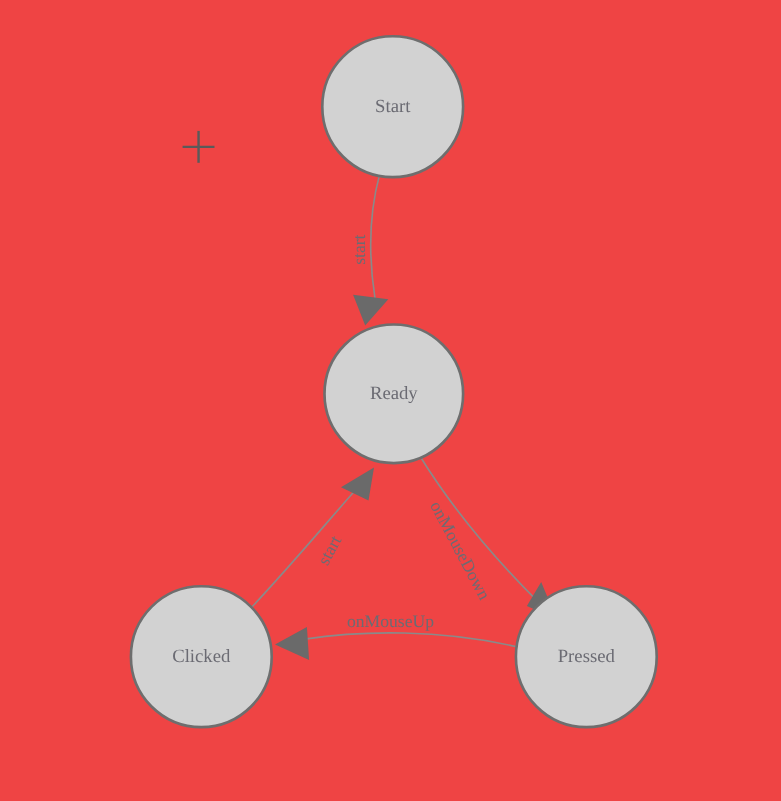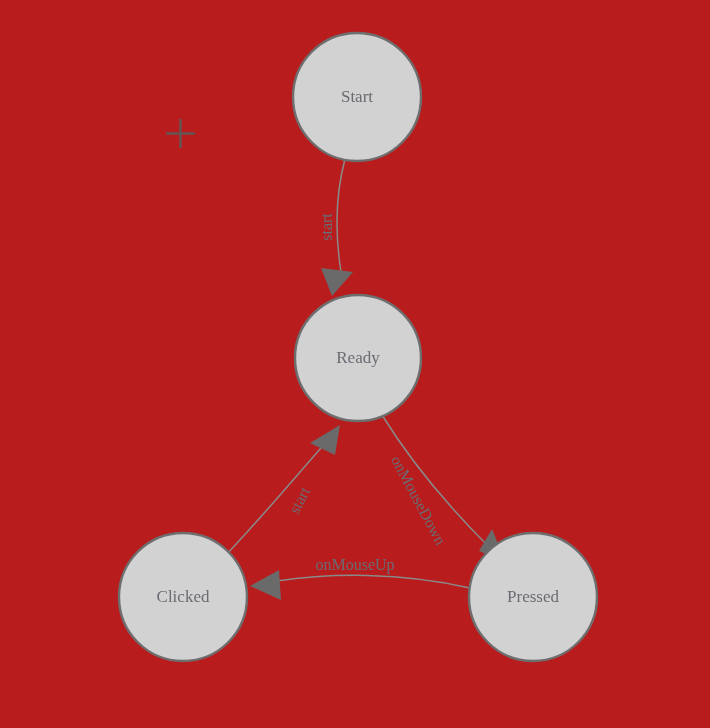--- a/index.html
+++ b/index.html
@@ -11,21 +11,21 @@
   body {
     width: 710px;
     height: 728px;
     overflow: hidden;
     font-family: "Liberation Serif", "DejaVu Serif", serif;
   }
   #canvas-root {
     position: relative;
     width: 710px;
     height: 728px;
-    background: #b91c1c;
+    background: #ef4444;
   }
   svg#diagram {
     position: absolute;
     top: 0;
     left: 0;
     width: 710px;
     height: 728px;
     display: block;
   }
   .node-circle {

